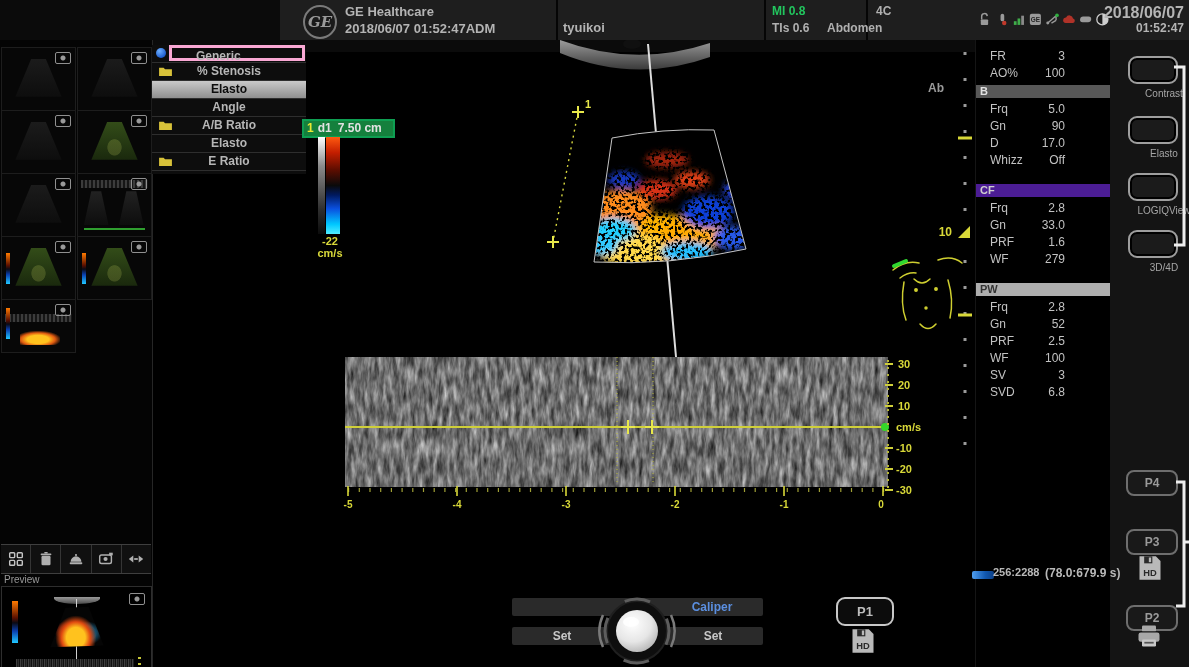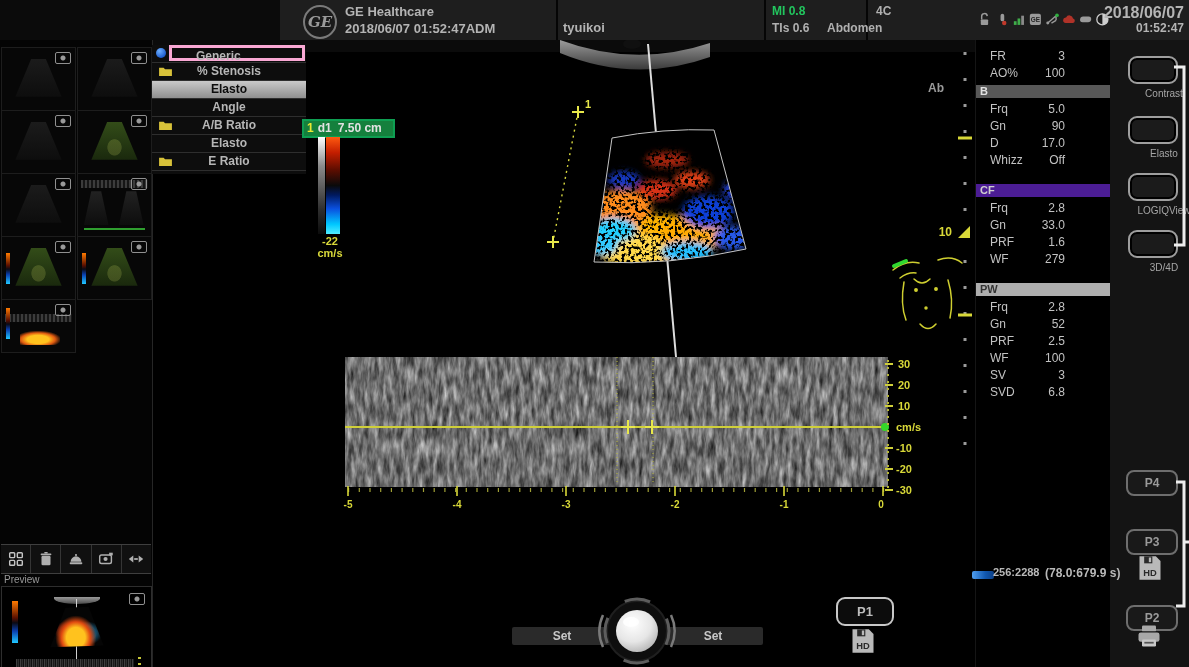--- a/index.html
+++ b/index.html
@@ -564,20 +564,23 @@
         <rect x="8" y="17" width="8" height="1.5" fill="#555"></rect>
       </svg>
 
     <svg class="abs" style="left:0;top:0;" width="79" height="627">
       <path d="M64,27 H74 V205 H64" fill="none" stroke="#ededed" stroke-width="3"></path>
       <path d="M66,442 H74 V566 H66" fill="none" stroke="#ededed" stroke-width="3"></path>
       <line x1="74" y1="502" x2="79" y2="502" stroke="#ededed" stroke-width="3"></line>
     </svg>
   </div>
 
+  <div class="softbar" style="left:512px;top:598px;width:251px;">
+    <div class="caliper-lab">Caliper</div>
+  </div>
   <div class="softbar" style="left:512px;top:627px;width:100px;">Set</div>
   <div class="softbar" style="left:663px;top:627px;width:100px;">Set</div>
 
   <svg class="abs" style="left:595px;top:593px;" width="85" height="74">
     <defs>
       <radialGradient id="gBall" cx="0.4" cy="0.32" r="0.8">
         <stop offset="0" stop-color="#ffffff"></stop>
           <stop offset="0.55" stop-color="#e6e6e6"></stop>
           <stop offset="1" stop-color="#a8a8a8"></stop>
       </radialGradient>

